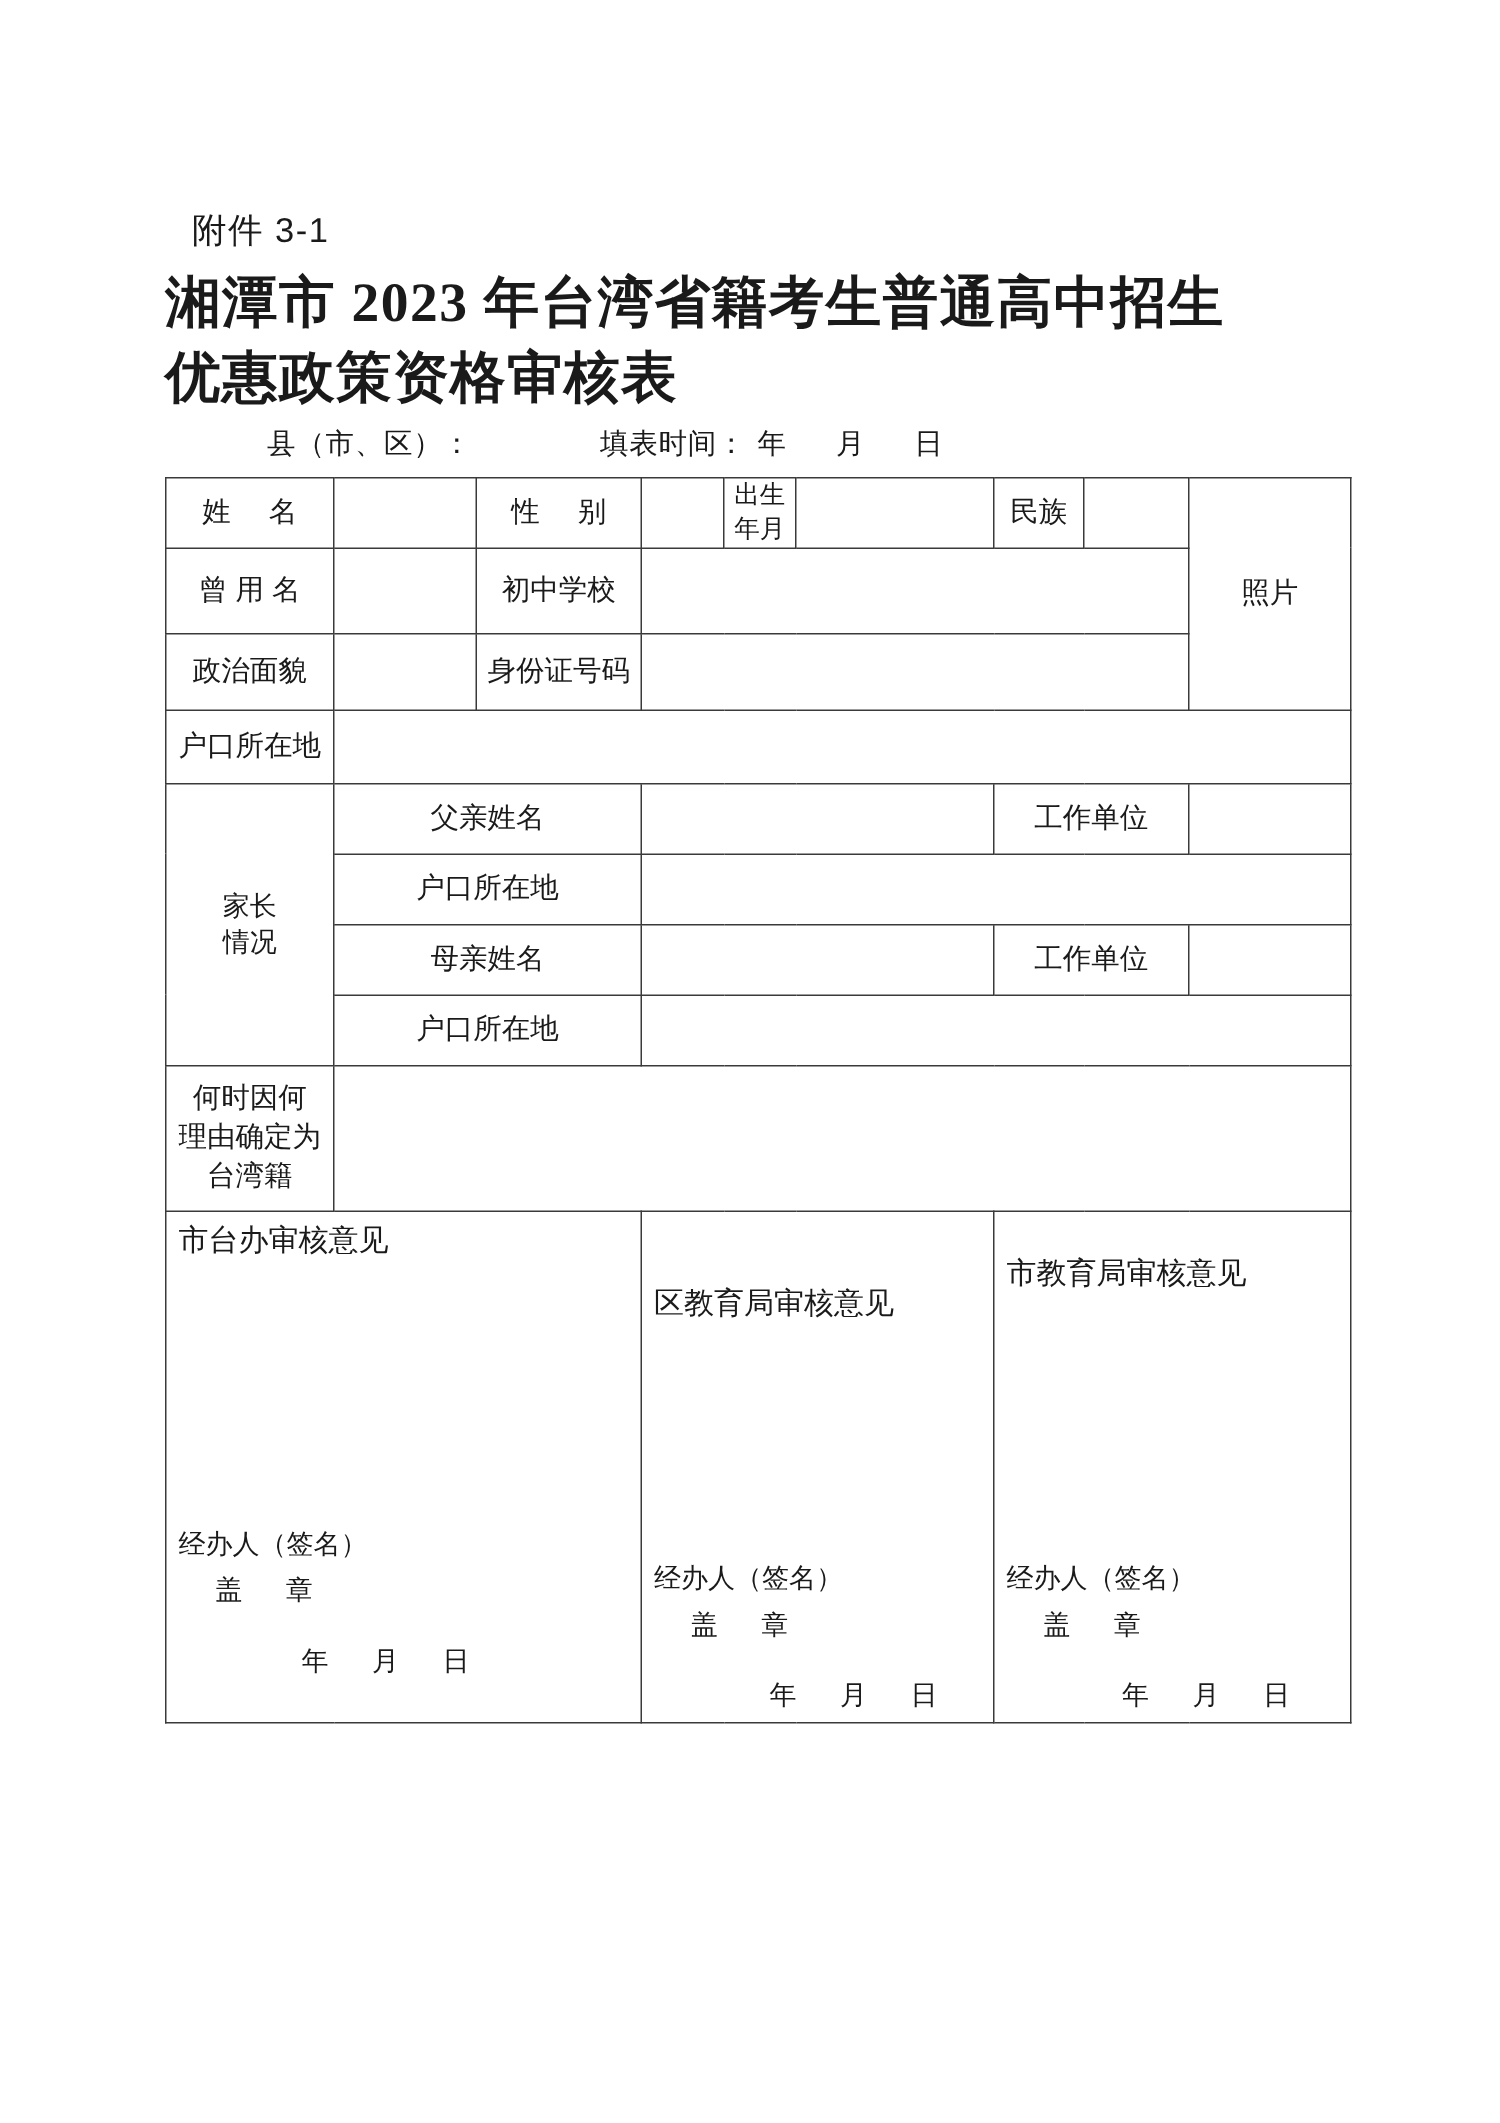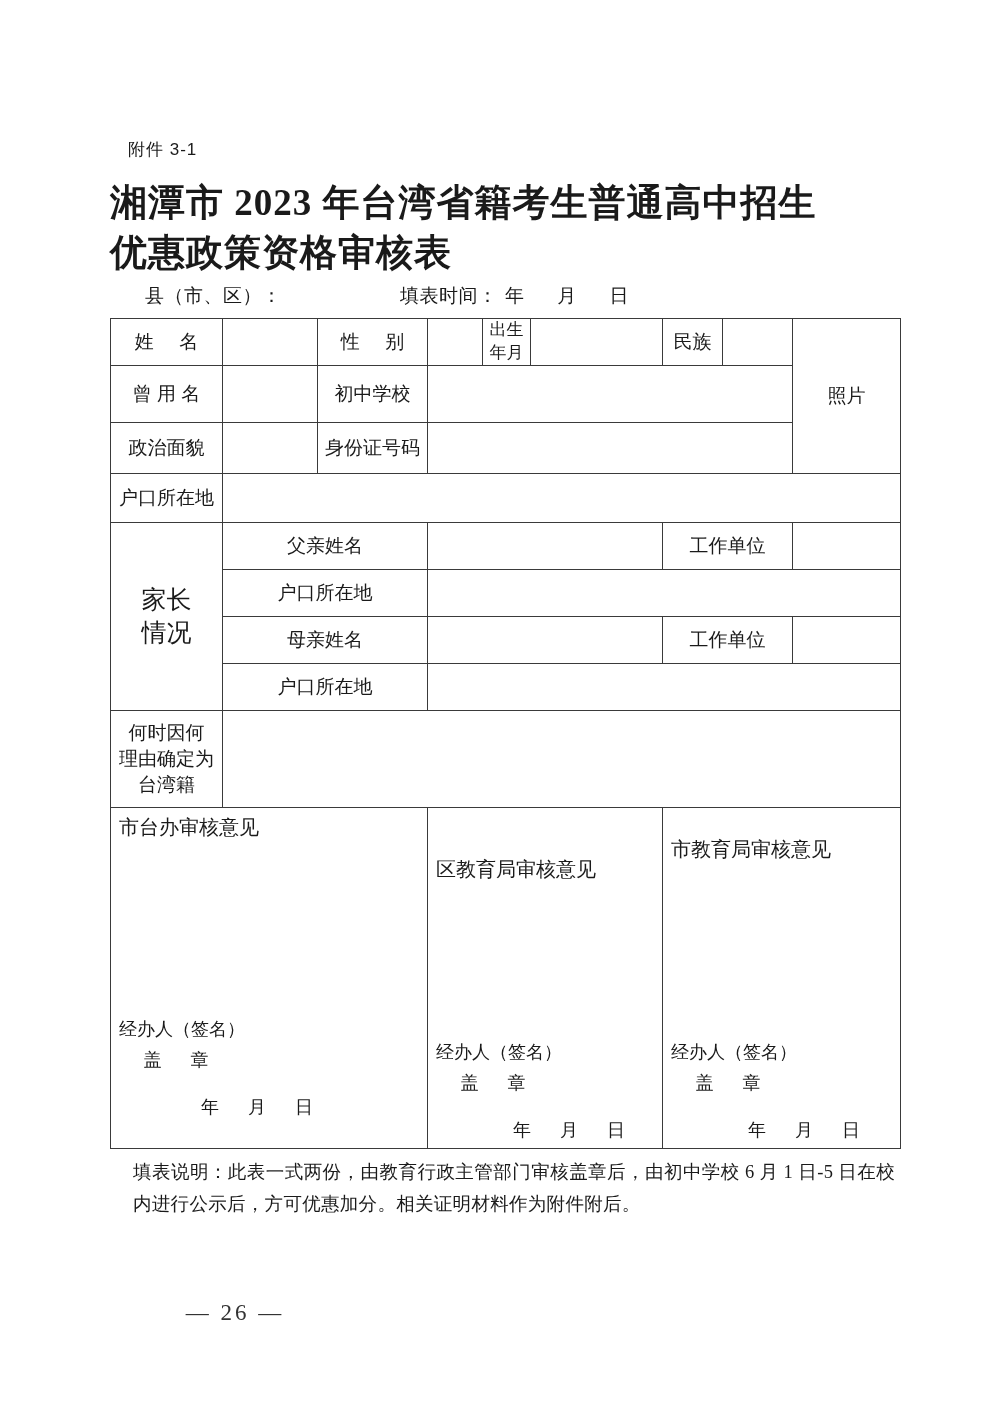--- a/index.html
+++ b/index.html
@@ -21,21 +21,21 @@
     left: 0; top: 0;
     width: 1000px;
     height: 1415px;
   }
 
   
   .attach-label {
     position: absolute;
     left: 128px;
     top: 138px;
-    font-size: 17px;
+    font-size: 23px;
     letter-spacing: 1px;
     white-space: nowrap;
   }
 
   .doc-title {
     position: absolute;
     left: 110px;
     top: 178px;
     width: 790px;
     text-align: left;
@@ -51,21 +51,21 @@
     position: absolute;
     top: 283px;
     left: 110px;
     width: 790px;
     height: 28px;
     font-size: 19px;
     letter-spacing: 0.5px;
   }
   .subline .county {
     position: absolute;
-    left: 35px;
+    left: 68px;
     top: 0;
     white-space: nowrap;
   }
   .subline .filldate {
     position: absolute;
     left: 290px;
     top: 0;
     white-space: nowrap;
   }
   .subline .ymd {
@@ -96,21 +96,21 @@
   }
   .lbl { white-space: nowrap; }
   .sp2 { letter-spacing: 10px; text-indent: 10px; }
 
   .cell-blank { }
 
   .birth-lbl { line-height: 1.15; font-size: 17px; }
 
   .photo-cell { font-size: 19px; }
 
-  .parent-group { font-size: 25px; line-height: 1.5; }
+  .parent-group { font-size: 18px; line-height: 1.5; }
 
   .reason-cell { font-size: 19px; line-height: 1.55; }
 
   
   .opinion-cell {
     vertical-align: top;
     text-align: left;
     position: relative;
     height: 340px;
   }
@@ -305,17 +305,15 @@
               <div>经办人（签名）</div>
               <div class="seal">盖  章</div>
             </div>
             <div class="date-line">年 月 日</div>
           </div>
         </td>
       </tr>
     </tbody>
   </table>
 
-  <div class="note">填表说明：此表一式两份，由教育行政主管部门审核盖章后，由初中学校 6 月 1 日-5 日在校内进行公示后，方可优惠加分。相关证明材料作为附件附后。</div>
-
-  <div class="page-num">— 26 —</div>
+
 
 </div>
 
 </body></html>

